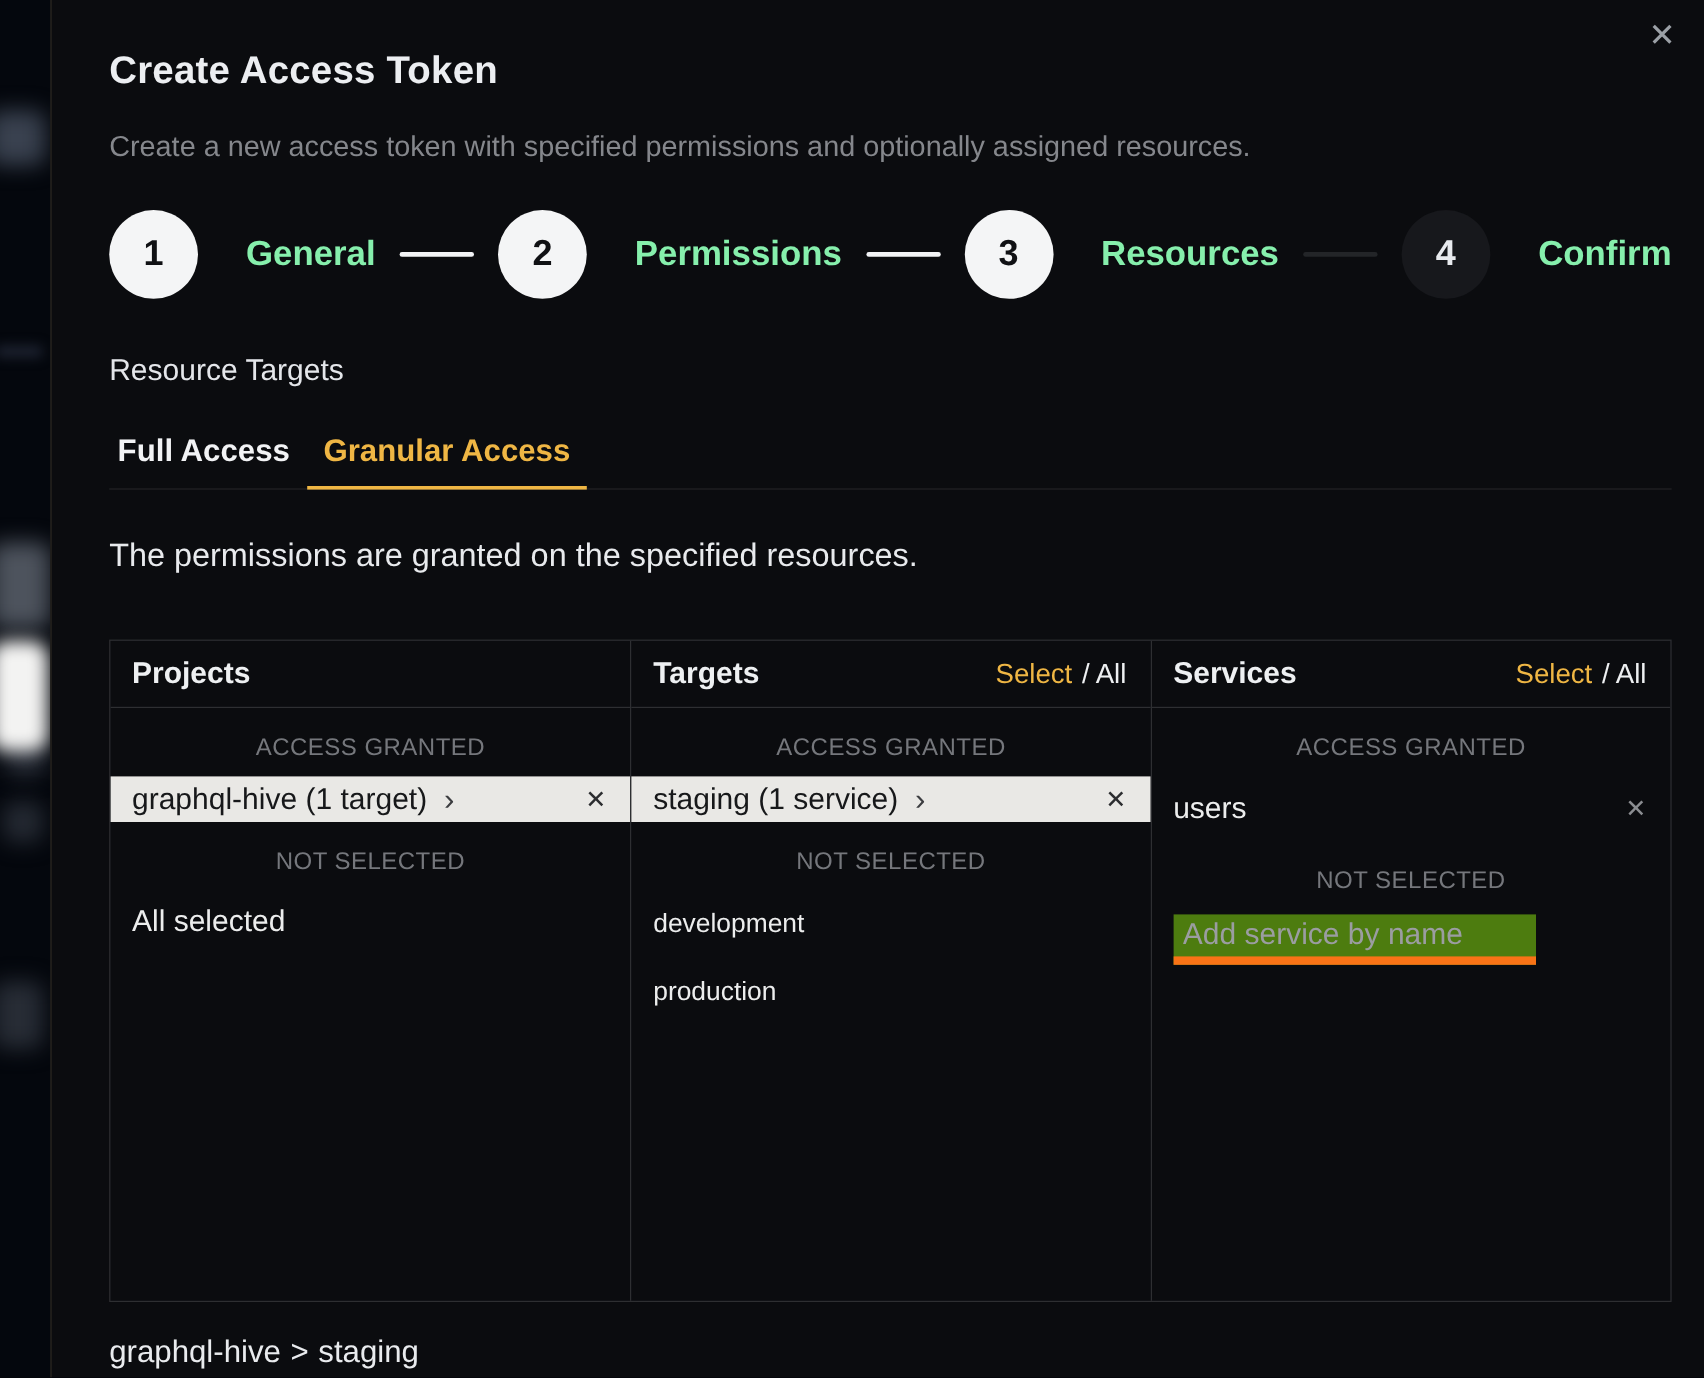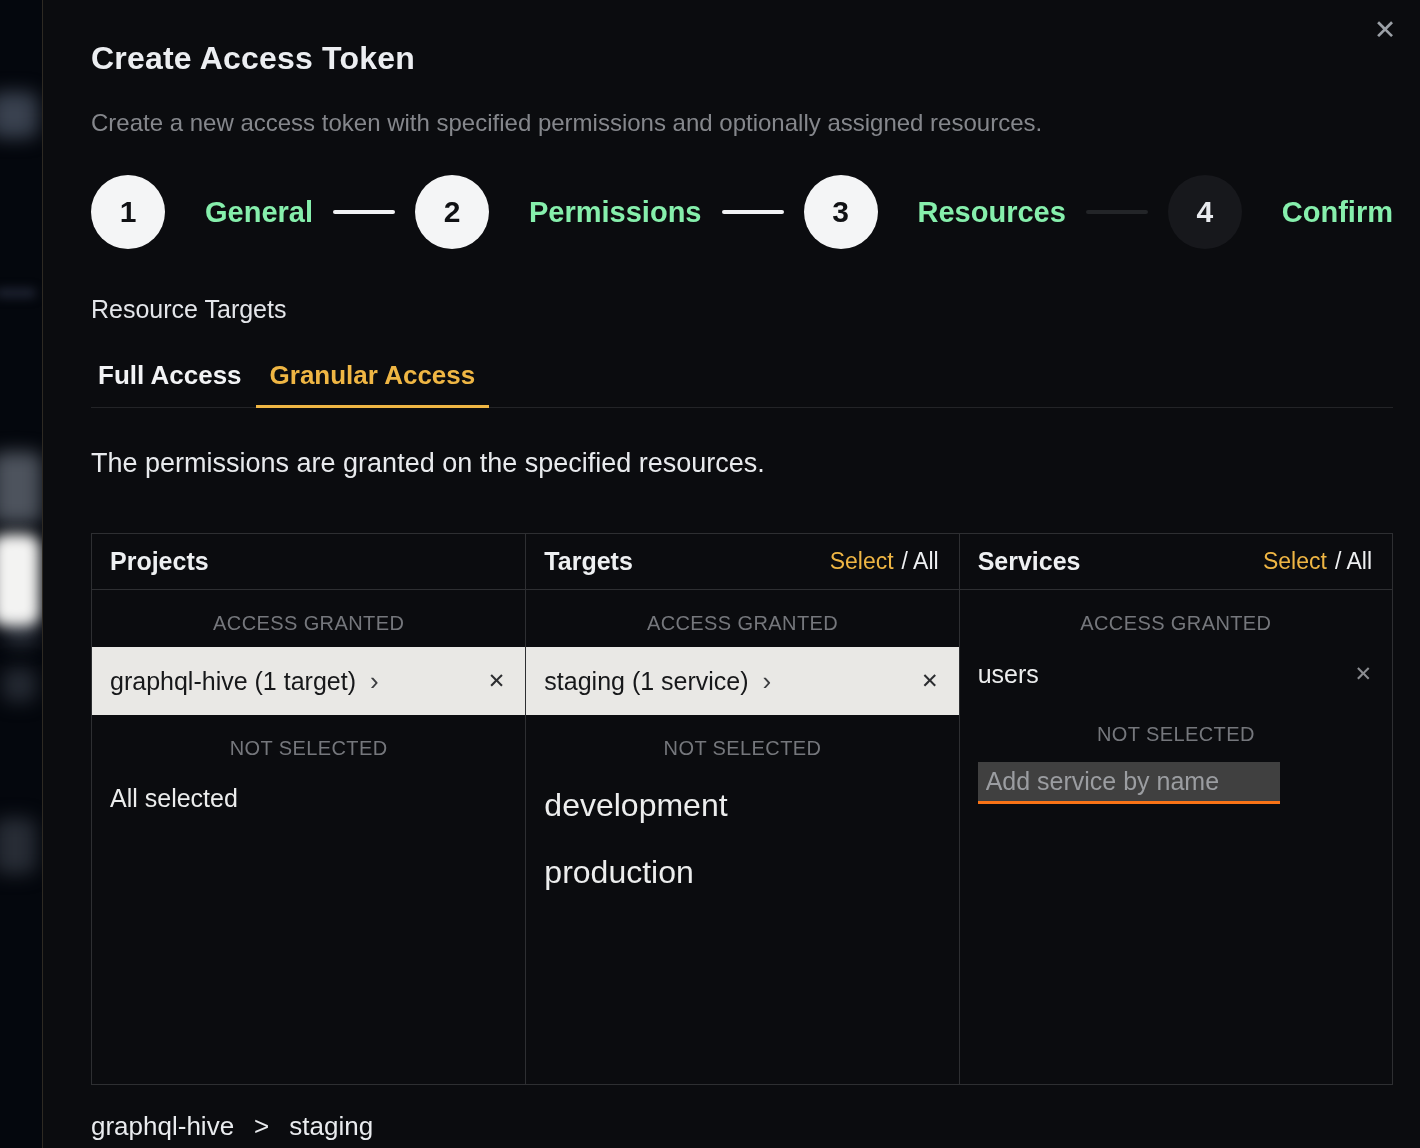--- a/index.html
+++ b/index.html
@@ -77,47 +77,47 @@
     font-size: 25px; font-weight: bold; color: #eef0f2;
   }
   .select-all { font-size: 23px; font-weight: normal; display: flex; gap: 8px; cursor: pointer; }
   .select-all .sel { color: #efb644; }
   .select-all .all { color: #eef0f2; }
 
   .section-label {
     margin: 22px 18px 12px; font-size: 20px; color: #75777c; letter-spacing: 0.4px; text-align: center;
   }
   .row-selected {
-    height: 68px; background: #e9e8e5; color: #17181a;
+    height: 38px; background: #e9e8e5; color: #17181a;
     display: flex; align-items: center; padding: 0 20px 0 18px;
     font-size: 25px; cursor: pointer;
   }
   .row-selected .chev { margin-left: 14px; font-size: 26px; color: #3c3d40; }
   .row-selected .remove, .row-plain .remove {
     margin-left: auto; background: none; border: none; cursor: pointer;
     font-size: 21px; color: #2c2d30; font-family: "DejaVu Sans", sans-serif;
   }
   .row-plain {
     height: 54px; display: flex; align-items: center; padding: 0 20px 0 18px;
     font-size: 25px; color: #eceded;
   }
   .row-plain .remove { color: #8b8d91; }
 
-  .list-item { padding: 15px 18px; font-size: 32px; color: #eceded; cursor: pointer; }
+  .list-item { padding: 15px 18px; font-size: 22px; color: #eceded; cursor: pointer; }
   .status-text { padding: 12px 18px; font-size: 25px; color: #eceded; }
 
   .service-input {
     display: block; margin: 16px 18px 0; width: 302px; height: 42px;
-    background: #404040; border: none; border-bottom: 3px solid #f97316;
+    background: #4d7c0f; border: none; border-bottom: 7px solid #f97316;
     color: #e8e9eb; font-size: 25px; padding: 0 8px; outline: none;
     font-family: "Liberation Sans", "DejaVu Sans", sans-serif;
   }
   .service-input::placeholder { color: #9b9da1; }
 
-  .breadcrumb { margin-top: 26px; display: flex; gap: 20px; font-size: 26px; color: #e9ebee; }
+  .breadcrumb { margin-top: 26px; display: flex; gap: 8px; font-size: 26px; color: #e9ebee; }
 </style>
 </head>
 <body>
 
 <div class="backdrop">
   <div class="blob blob-1"></div>
   <div class="blob blob-2"></div>
   <div class="blob blob-3"></div>
   <div class="blob blob-4"></div>
   <div class="blob blob-5"></div>

